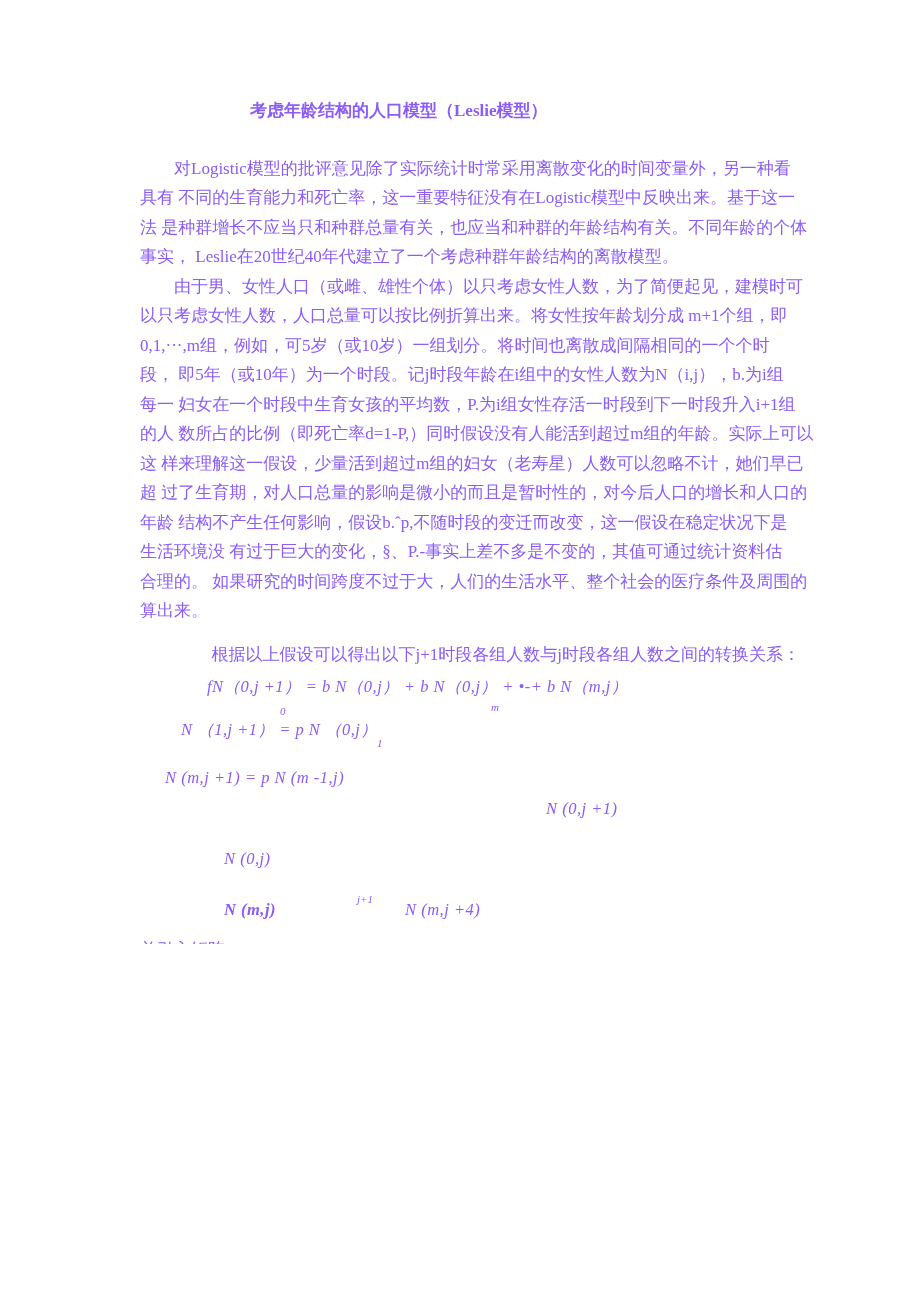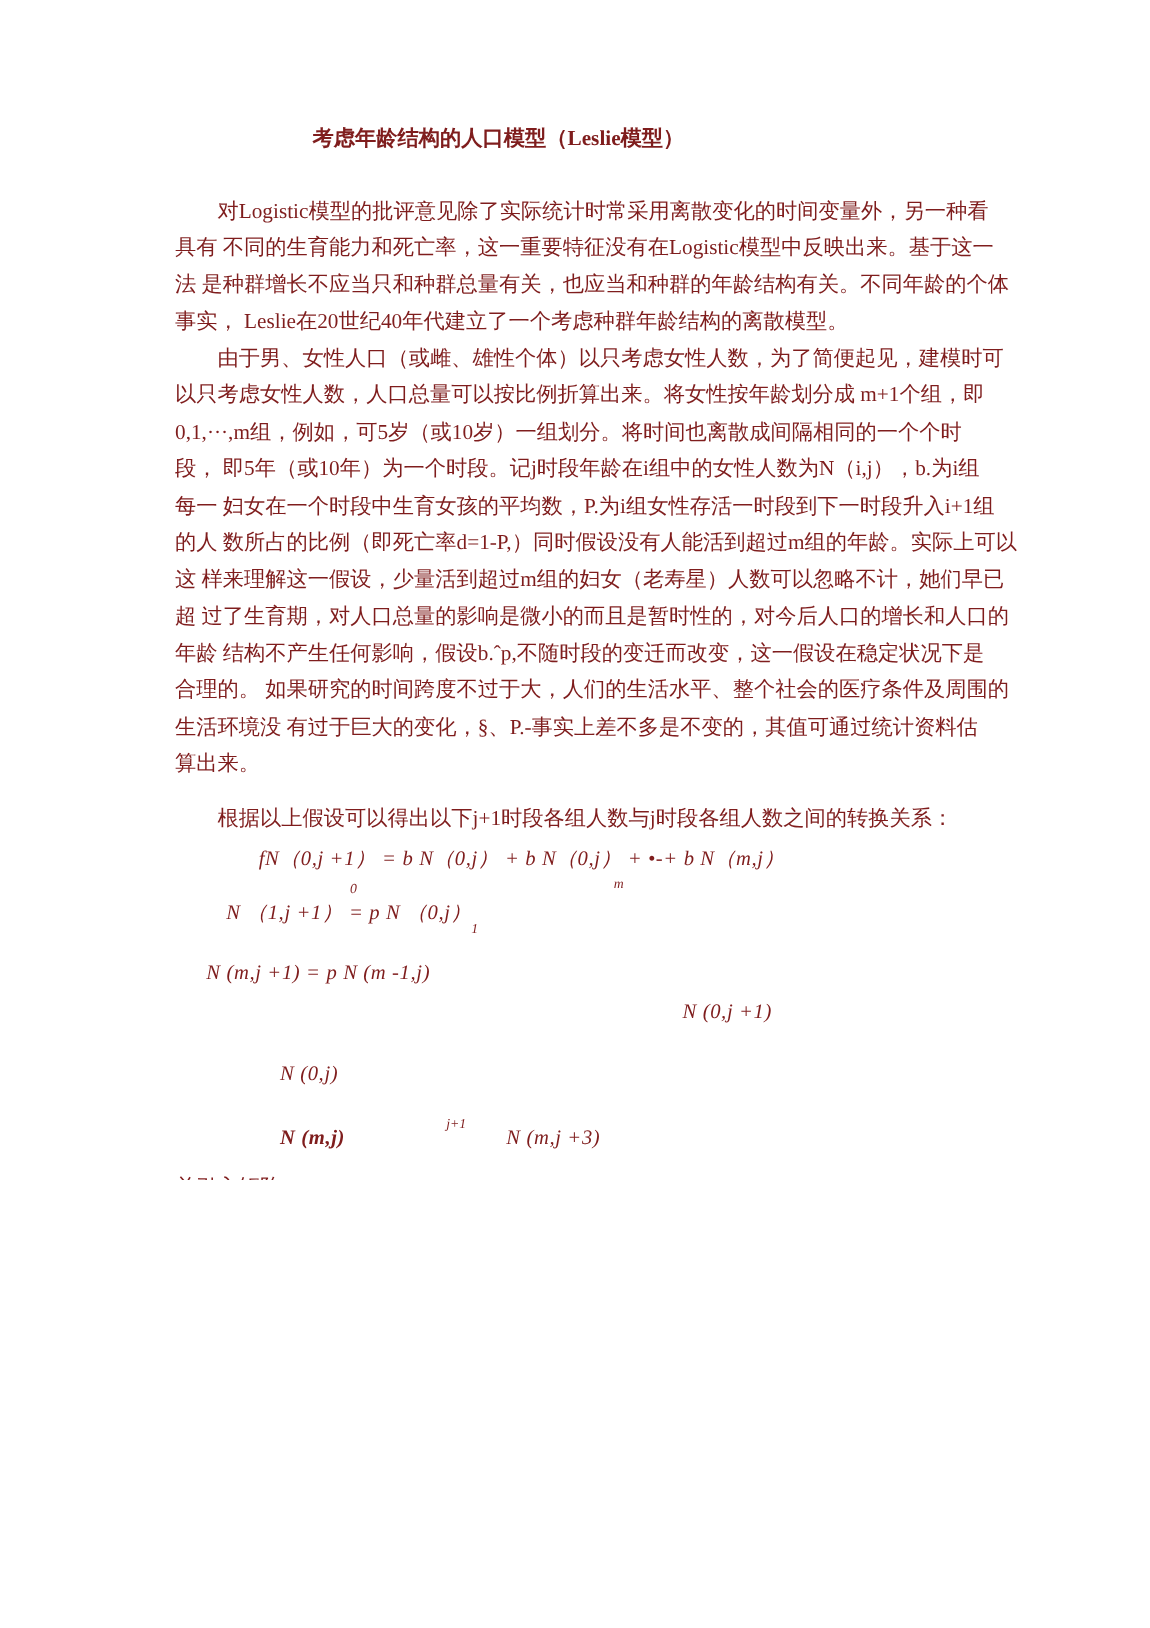--- a/index.html
+++ b/index.html
@@ -1,41 +1,41 @@
 <!DOCTYPE html>
 <html><head>
 <meta charset="utf-8">
 <style>
   html, body { margin: 0; padding: 0; background: #ffffff; }
   .page {
     position: relative;
     width: 920px;
     height: 944px;
     background: #ffffff;
-    color: #7f1d1d;
+    color: #8b5cf6;
     font-family: "Liberation Serif", "DejaVu Serif", serif;
     overflow: hidden;
   }
   .flow {
     position: absolute;
     left: 140px;
     top: 96px;
     width: 660px;
     font-size: 17px;
     line-height: 29.5px;
   }
   .doc-title {
     font-weight: bold;
     margin-left: 110px;
     margin-bottom: 28px;
     white-space: nowrap;
   }
   .line { white-space: nowrap; }
   .indent { text-indent: 34px; }
-  .p3 { margin-top: 14px; }
+  .p3 { margin-top: 14px; text-align: right; }
   .fx {
     position: absolute;
     font-style: italic;
     font-size: 16.5px;
     white-space: nowrap;
     letter-spacing: 0.5px;
   }
   .fx-small {
     position: absolute;
     font-style: italic;
@@ -71,42 +71,42 @@
     <div>
       <div class="line indent">由于男、女性人口（或雌、雄性个体）以只考虑女性人数，为了简便起见，建模时可</div>
       <div class="line">以只考虑女性人数，人口总量可以按比例折算出来。将女性按年龄划分成 m+1个组，即</div>
       <div class="line">0,1,···,m组，例如，可5岁（或10岁）一组划分。将时间也离散成间隔相同的一个个时</div>
       <div class="line">段， 即5年（或10年）为一个时段。记j时段年龄在i组中的女性人数为N（i,j），b.为i组</div>
       <div class="line">每一 妇女在一个时段中生育女孩的平均数，P.为i组女性存活一时段到下一时段升入i+1组</div>
       <div class="line">的人 数所占的比例（即死亡率d=1-P,）同时假设没有人能活到超过m组的年龄。实际上可以</div>
       <div class="line">这 样来理解这一假设，少量活到超过m组的妇女（老寿星）人数可以忽略不计，她们早已</div>
       <div class="line">超 过了生育期，对人口总量的影响是微小的而且是暂时性的，对今后人口的增长和人口的</div>
       <div class="line">年龄 结构不产生任何影响，假设b.ˆp,不随时段的变迁而改变，这一假设在稳定状况下是</div>
+      <div class="line">生活环境没 有过于巨大的变化，§、P.-事实上差不多是不变的，其值可通过统计资料估</div>
       <div class="line">合理的。  如果研究的时间跨度不过于大，人们的生活水平、整个社会的医疗条件及周围的</div>
-      <div class="line">生活环境没 有过于巨大的变化，§、P.-事实上差不多是不变的，其值可通过统计资料估</div>
       <div class="line">算出来。</div>
     </div>
 
     <div class="line indent p3">根据以上假设可以得出以下j+1时段各组人数与j时段各组人数之间的转换关系：</div>
   </div>
 
   <div class="fx" style="left:172px; top:676px;margin-left:35px;">fN（0,j +1） = b N（0,j） + b N（0,j） + •-+ b N（m,j）</div>
   <div class="fx-small" style="left:491px; top:701px;">m</div>
 
   <div class="fx-small" style="left:280px; top:705px;">0</div>
   <div class="fx" style="left:181px; top:719px;">N （1,j +1） = p N （0,j）</div>
   <div class="fx-small" style="left:377px; top:737px;">1</div>
 
   <div class="fx" style="left:165px; top:768px;">N (m,j +1) = p N (m -1,j)</div>
 
   <div class="fx" style="left:224px; top:849px;">N (0,j)</div>
   <div class="fx" style="left:502px; top:799px;margin-left:44px;">N (0,j +1)</div>
   <div class="fx" style="left:224px; top:900px;font-weight:bold;">N (m,j)</div>
   <div class="fx-small" style="left:357px; top:893px;">j+1</div>
-  <div class="fx" style="left:405px; top:900px;">N (m,j +3)</div>
+  <div class="fx" style="left:405px; top:900px;">N (m,j +4)</div>
 
   <div class="cjk" style="left:140px; top:938px;">并引入矩阵</div>
   <div class="plain" style="left:162px; top:966px;">⎡</div>
   <div class="fx" style="left:176px; top:966px;">b</div>
   <div class="fx" style="left:340px; top:966px;">b</div>
   <div class="fx-small" style="left:347px; top:988px;">m</div>
   <div class="plain" style="left:344px; top:1004px;">0</div>
   <div class="plain" style="left:344px; top:1032px;">0</div>
 
   <div class="cjk" style="left:140px; top:1107px;">则方程组（7.93）可简写成</div>

